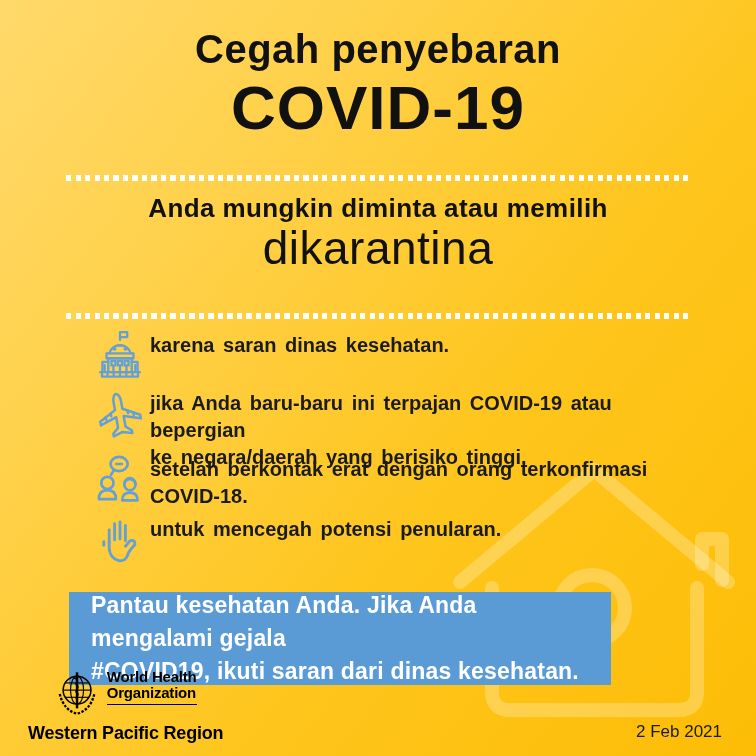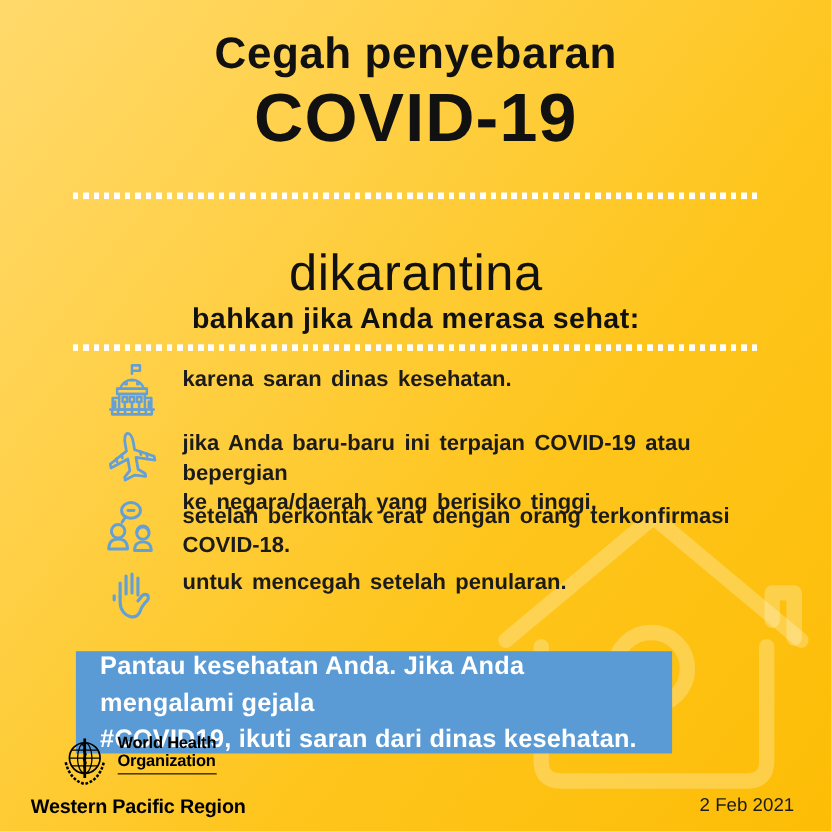--- a/index.html
+++ b/index.html
@@ -16,21 +16,21 @@
   .title1{top:27px;font-size:40px;font-weight:bold;letter-spacing:.5px;}
   .title2{top:72px;font-size:62px;font-weight:bold;letter-spacing:1px;}
   .dots{
     left:66px;width:624px;height:6px;
     background:repeating-linear-gradient(90deg,#fff 0 5px,rgba(255,255,255,0) 5px 9.5px);
   }
   .dots1{top:175px;} .dots2{top:313px;}
   .sub1{top:193px;font-size:26px;font-weight:bold;letter-spacing:.4px;}
   .sub-emph{top:221px;font-size:46px;font-weight:normal;letter-spacing:.5px;}
   .sub2{top:274px;font-size:26px;font-weight:bold;letter-spacing:.4px;}
-  .row{position:absolute;left:92px;display:flex;align-items:flex-start;gap:18px;}
+  .row{position:absolute;left:92px;display:flex;align-items:flex-start;gap:2px;}
   .row .icon-box{flex:0 0 56px;width:56px;display:flex;justify-content:center;}
   .row .txt{
     font-size:20px;font-weight:bold;color:#1b1b1b;line-height:27px;
     word-spacing:3px;white-space:pre-line;padding-top:4px;max-width:560px;
   }
   .row1{top:328px;} .row2{top:386px;} .row3{top:452px;} .row4{top:512px;}
   .banner{
     position:absolute;left:69px;top:592px;width:542px;height:93px;z-index:3;
     background:#5B9BD5;display:flex;align-items:center;
   }
@@ -60,22 +60,22 @@
       <circle cx="592" cy="608" r="33"></circle>
     </g>
   </svg>
 
   <div class="layer content">
     <div class="abs centered title1">Cegah penyebaran</div>
     <div class="abs centered title2">COVID-19</div>
 
     <div class="abs dots dots1"></div>
 
+    <div class="abs centered sub1">Anda mungkin diminta atau memilih</div>
     <div class="abs centered sub-emph">dikarantina</div>
-    <div class="abs centered sub2">bahkan jika Anda merasa sehat:</div>
 
     <div class="abs dots dots2"></div>
 
     <div class="row row1">
       <div class="icon-box">
         <svg width="54" height="56" viewBox="0 0 60 60" fill="none" stroke="#64A0D8" stroke-width="2.6" stroke-linecap="round" stroke-linejoin="round">
           <path d="M30 12 V3.5 H38 V9 H30"></path>
           <path d="M18 27 A12.5 12.5 0 0 1 42 27"></path>
           <circle cx="24" cy="22" r="0.8" fill="#64A0D8"></circle>
           <circle cx="36" cy="22" r="0.8" fill="#64A0D8"></circle>
@@ -129,21 +129,21 @@
       <div class="icon-box">
         <svg width="54" height="54" viewBox="0 0 60 60" fill="none" stroke="#64A0D8" stroke-width="3.2" stroke-linecap="round" stroke-linejoin="round">
           <path d="M12 37 v-4"></path>
           <path d="M18 34 L18 20"></path>
           <path d="M24 31 L24 13"></path>
           <path d="M30 30 L30 11"></path>
           <path d="M36 32 L36 15"></path>
           <path d="M18 34 L18 39 C18 47 22.5 52.5 28.5 54 C33.5 55 37.5 52 38.5 48 C39.5 44 42.5 40.5 45.5 37.5 C47.5 35.3 46.5 31.5 43.5 31.5 C41.3 31.5 39.3 33.5 38.3 35.5 L36 38"></path>
         </svg>
       </div>
-      <div class="txt">untuk  mencegah setelah penularan.</div>
+      <div class="txt">untuk  mencegah potensi penularan.</div>
     </div>
   </div>
 
   <div class="banner">
     <div class="btxt">Pantau kesehatan Anda. Jika Anda mengalami gejala
 #COVID19, ikuti saran dari dinas kesehatan.</div>
   </div>
 
   <div class="footer-logo">
     <div class="logo-row">

